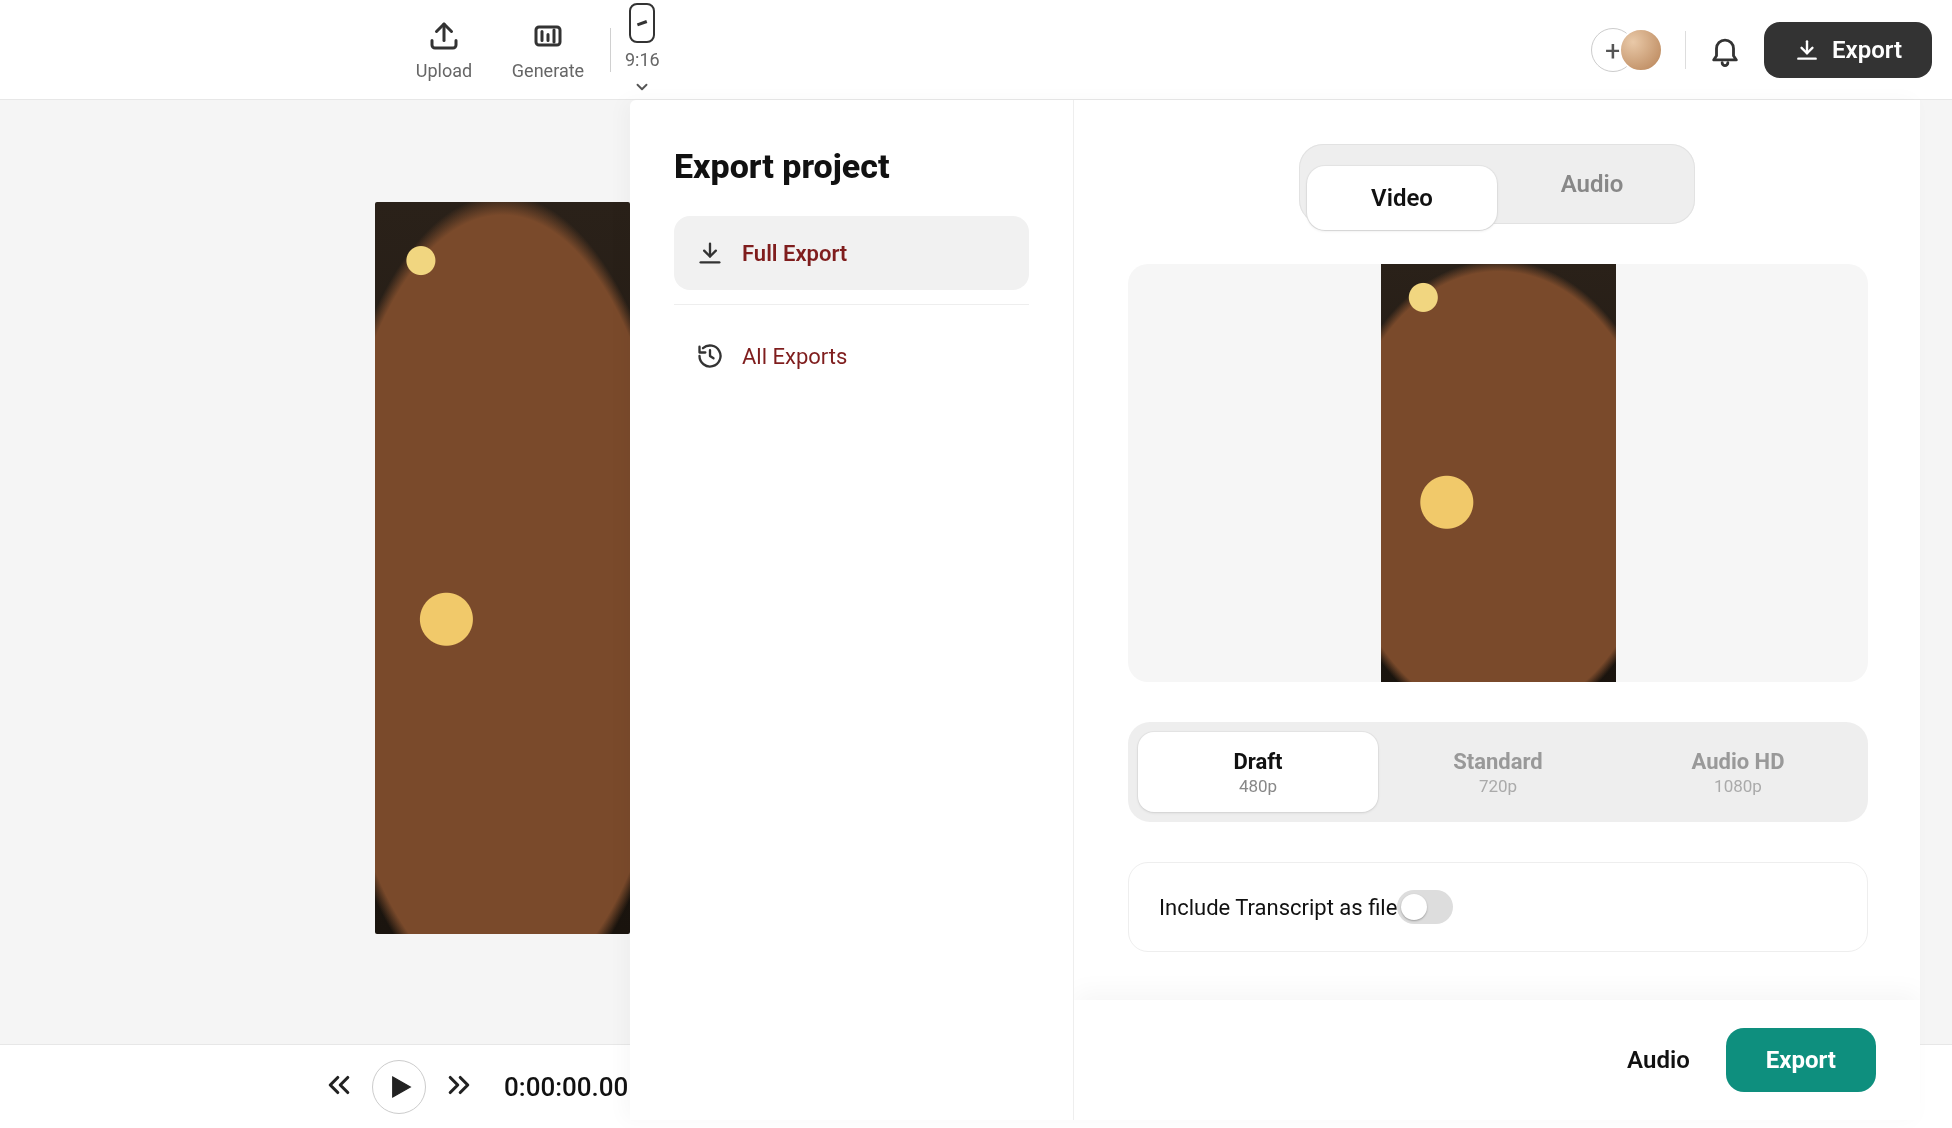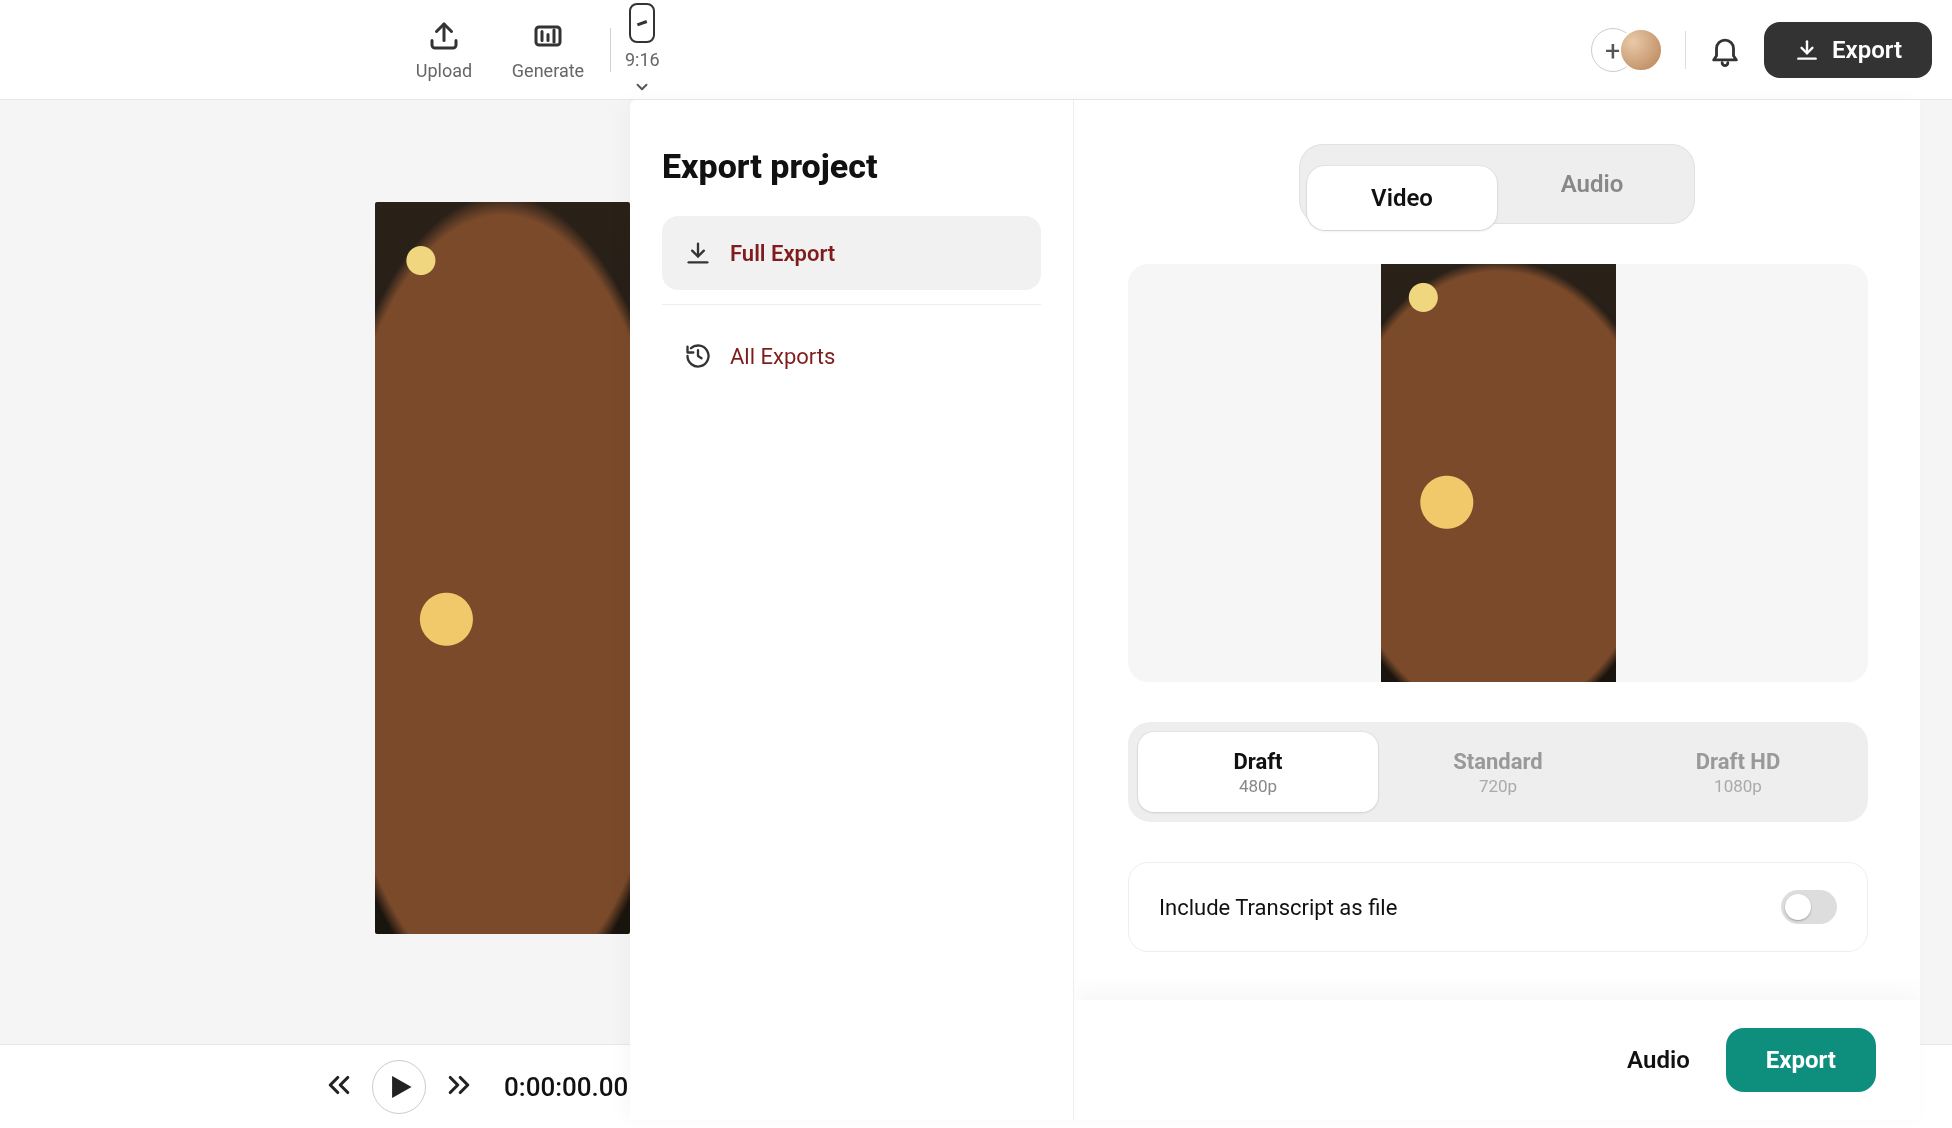--- a/index.html
+++ b/index.html
@@ -69,21 +69,21 @@
   .timecode .total { color:#aaa; }
 
   
   .export-panel {
     position:absolute; left:630px; top:100px; width:1290px; height:1020px;
     background:#fff; border-top-left-radius: 6px; border: 0;
     box-shadow: -6px 0 20px rgba(0,0,0,.03);
     display:flex;
   }
   .ep-sidebar {
-    width: 444px; border-right: 1px solid #eee; padding: 46px 32px;
+    width: 444px; border-right: 1px solid #eee; padding: 46px 44px;
   }
   .ep-sidebar h1 { font-size: 34px; font-weight:800; color:#111; margin-bottom: 30px; }
   .ep-option {
     display:flex; align-items:center; gap:18px; height:74px; padding:0 22px;
     border-radius:16px; cursor:pointer; font-size:22px; color:#7f1d1d;
   }
   .ep-option.active { background:#f1f1f1; font-weight:600; }
   .ep-option svg { width:28px; height:28px; stroke:#333; }
   .ep-divider { height:1px; background:#eee; margin: 14px 0; }
 
@@ -113,21 +113,21 @@
     align-items:center; justify-content:center; cursor:pointer;
   }
   .quality-switch .qopt.sel { background:#fff; box-shadow: 0 1px 3px rgba(0,0,0,.1), 0 0 0 1px #e6e6e6; }
   .quality-switch .qopt .main { font-size:22px; font-weight:700; color:#999; }
   .quality-switch .qopt .sub  { font-size:17px; color:#aaa; margin-top:2px; }
   .quality-switch .qopt.sel .main { color:#111; }
   .quality-switch .qopt.sel .sub { color:#888; }
 
   .toggle-row {
     width:740px; margin: 40px auto 0; height: 90px; border:1px solid #eee; border-radius:20px;
-    display:flex; align-items:center; justify-content:space-between; padding: 0 30px;
+    display:flex; align-items:center; justify-content:flex-start; padding: 0 30px;
     color:#111; font-size:22px; overflow:hidden;
   }
   .toggle-row .switch { width:56px; height:34px; background:#ddd; border-radius:20px; position:relative; }
   .toggle-row .switch:after { content:""; position:absolute; left:4px; top:4px; width:26px; height:26px; background:#fff; border-radius:50%; box-shadow:0 1px 2px rgba(0,0,0,.3); }
 
   .ep-footer {
     position:absolute; left:0; right:0; bottom:0; height:120px;
     background:#fff; border-top:0; display:flex; align-items:center; justify-content:flex-end;
     gap: 26px; padding: 0 44px;
     box-shadow: 0 -8px 24px rgba(0,0,0,.04);
@@ -266,21 +266,21 @@
       <div class="quality-switch">
         <div class="qopt sel">
           <div class="main">Draft</div>
           <div class="sub">480p</div>
         </div>
         <div class="qopt">
           <div class="main">Standard</div>
           <div class="sub">720p</div>
         </div>
         <div class="qopt">
-          <div class="main">Draft HD</div>
+          <div class="main">Audio HD</div>
           <div class="sub">1080p</div>
         </div>
       </div>
 
       <div class="toggle-row">
         <span>Include Transcript as file</span>
         <div class="switch"></div>
       </div>
     </div>
 

